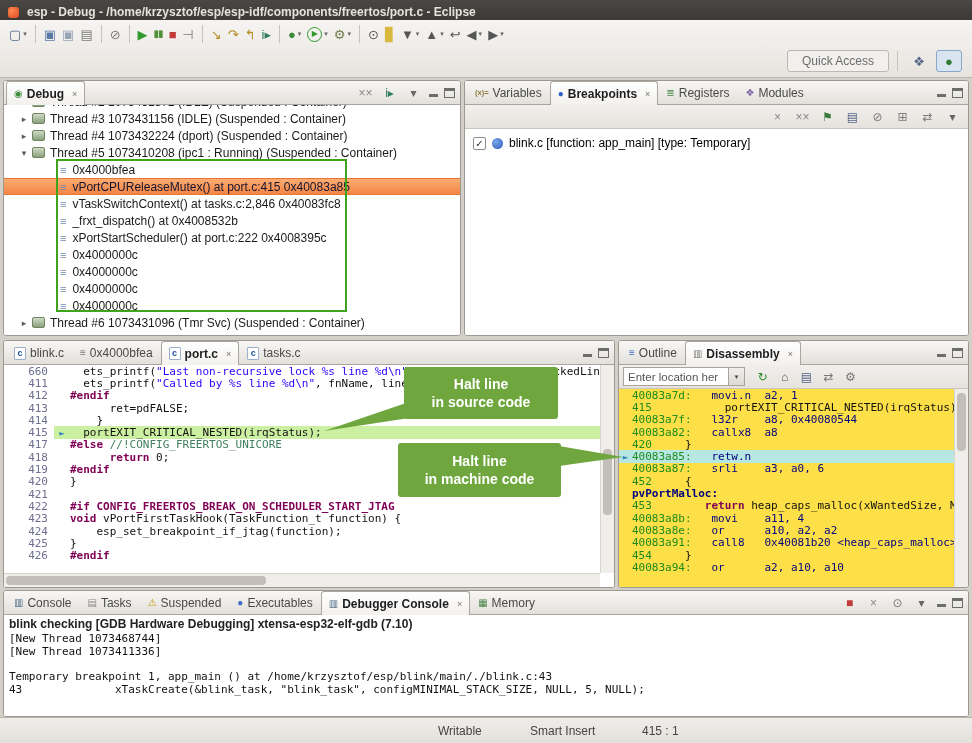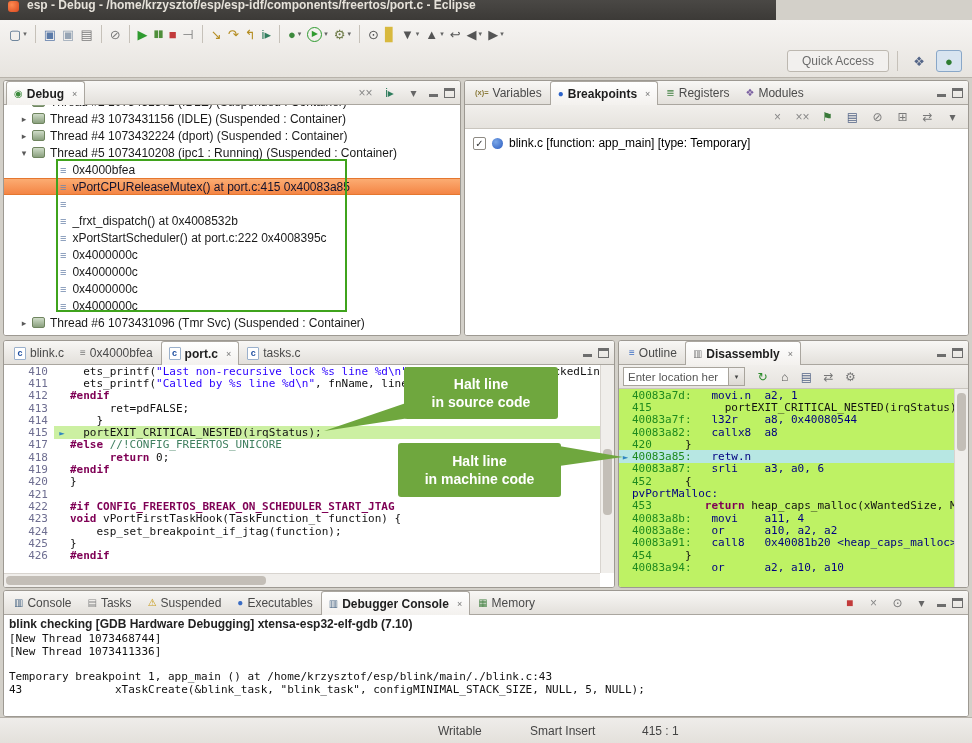--- a/index.html
+++ b/index.html
@@ -1,20 +1,20 @@
 <!DOCTYPE html>
 <html><head>
 <meta charset="utf-8">
 <style>
 *{margin:0;padding:0;box-sizing:border-box;}
 body{font-family:"Liberation Sans","DejaVu Sans",sans-serif;font-size:12px;background:#d3d0c9;}
 .screen{position:relative;width:972px;height:743px;background:#d3d0c9;overflow:hidden;}
 
 
-.titlebar{position:absolute;left:0;top:0;width:776px;height:20px;background:linear-gradient(#4a4845,#393734);color:#e6e2da;display:flex;align-items:flex-end;gap:8px;padding:12px 8px;font-weight:bold;font-size:12px;}
+.titlebar{position:absolute;left:0;top:0;width:972px;height:20px;background:linear-gradient(#4a4845,#393734);color:#e6e2da;display:flex;align-items:center;gap:8px;padding:12px 8px;font-weight:bold;font-size:12px;}
 .app-dot{width:11px;height:11px;border-radius:3px;background:radial-gradient(circle at 35% 35%,#ff8a50,#d9481f);flex:none;}
 .title-text{white-space:nowrap;overflow:hidden;}
 
 
 .topstrip{position:absolute;left:0;top:20px;width:972px;height:58px;background:linear-gradient(#f6f4f2,#e7e4df);border-bottom:1px solid #b8b3ab;}
 .main-toolbar{display:flex;align-items:center;height:28px;padding:2px 6px;}
 .tbtn{display:inline-flex;align-items:center;height:24px;padding:0 3px;border-radius:3px;}
 .tglyph{font-size:13px;line-height:1;}
 .tglyph.ring{border:1.5px solid #2f9b2f;border-radius:50%;width:15px;height:15px;display:inline-flex;align-items:center;justify-content:center;font-size:8px;}
 .tglyph.pause{font-size:10px;letter-spacing:-1px;font-weight:bold;}
@@ -87,30 +87,30 @@
 .vscroll .thumb{position:absolute;left:2px;right:2px;border-radius:4px;background:#c3beb7;}
 .hscroll{position:absolute;left:0;right:14px;bottom:0;height:14px;background:#f0eeeb;border-top:1px solid #d8d4cf;}
 .hscroll .thumb{position:absolute;top:2px;bottom:2px;border-radius:4px;background:#c3beb7;}
 
 
 .locbar{position:absolute;top:24px;left:0;right:0;height:24px;background:linear-gradient(#f1efec,#e6e3de);border-bottom:1px solid #c9c5be;display:flex;align-items:center;gap:6px;padding:0 4px;}
 .combo{display:inline-flex;align-items:center;height:19px;border:1px solid #a8a49c;background:#fff;}
 .combo .ctext{padding:0 4px;color:#555;font-size:11.5px;width:104px;overflow:hidden;white-space:nowrap;}
 .combo .cbtn{width:16px;height:100%;border-left:1px solid #a8a49c;background:linear-gradient(#f2f0ee,#ddd9d3);font-size:7px;display:flex;align-items:center;justify-content:center;color:#444;}
 .loc-icons{display:flex;gap:3px;margin-left:2px;}
-.disasm-lines{position:absolute;top:48px;left:0;right:14px;bottom:0;overflow:hidden;background:#bef264;}
+.disasm-lines{position:absolute;top:48px;left:0;right:14px;bottom:0;overflow:hidden;background:#fde047;}
 .dl{display:flex;height:12.3px;align-items:center;font-family:"DejaVu Sans Mono",monospace;font-size:11px;white-space:pre;}
 .dl .dgut{width:13px;flex:none;text-align:center;}
 .dl.hl{background:#b7e7e3;}
 .dk-a{color:#1e8a1e;}
 .dk-i{color:#000080;}
 .dk-n{color:#1e8a1e;}
 .dk-src{color:#111;}
 .dk-k{color:#7f0055;font-weight:bold;}
-.dk-lbl{color:#000080;font-weight:normal;}
+.dk-lbl{color:#000080;font-weight:bold;}
 .dvscroll{position:absolute;right:0;top:48px;bottom:0;width:14px;background:#f0eeeb;border-left:1px solid #d8d4cf;}
 .dvscroll .thumb{position: absolute;left:2px;right:2px;border-radius:4px;background:#c3beb7;top:4px;height:58px;}
 
 
 .console-area{position:absolute;top:24px;left:0;right:0;bottom:0;background:#fff;padding:1px 5px;overflow:hidden;}
 .console-title{font-weight:bold;font-size:12px;color:#222;margin:1px 0 2px 0;white-space:nowrap;}
 .con-line{font-family:"DejaVu Sans Mono",monospace;font-size:11px;line-height:12.8px;white-space:pre;color:#111;}
 
 
 .statusbar{position:absolute;left:0;top:717px;width:972px;height:26px;background:linear-gradient(#efedea,#e3e0db);border-top:1px solid #b8b3ab;}
@@ -286,20 +286,21 @@
         <div class="trow frame">
           <span class="frame-ic">≡</span>
           <span class="tlabel">0x4000bfea</span>
         </div>
         <div class="trow frame sel">
           <span class="frame-ic">≡</span>
           <span class="tlabel">vPortCPUReleaseMutex() at port.c:415 0x40083a85</span>
         </div>
         <div class="trow frame">
           <span class="frame-ic">≡</span>
+          <span class="tlabel">vTaskSwitchContext() at tasks.c:2,846 0x40083fc8</span>
         </div>
         <div class="trow frame">
           <span class="frame-ic">≡</span>
           <span class="tlabel">_frxt_dispatch() at 0x4008532b</span>
         </div>
         <div class="trow frame">
           <span class="frame-ic">≡</span>
           <span class="tlabel">xPortStartScheduler() at port.c:222 0x4008395c</span>
         </div>
         <div class="trow frame">
@@ -411,21 +412,21 @@
             <span class="tlabel">tasks.c</span>
           </span>
         </span>
       <span class="tb-right">
         <span class="minbtn"></span>
         <span class="maxbtn"></span>
       </span>
     </div>
     <div class="editor-body">
       <div class="code-lines" id="code-lines">
-          <div class="cl"><span class="an"></span><span class="ln">410</span><span class="am"></span><span class="codeseg"><span class="tk-p">  ets_printf(</span><span class="tk-s">"Last non-recursive lock %s line %d\n"</span><span class="tk-p">, lastLockedFn, lastLockedLine);</span></span></div>
+          <div class="cl"><span class="an"></span><span class="ln">660</span><span class="am"></span><span class="codeseg"><span class="tk-p">  ets_printf(</span><span class="tk-s">"Last non-recursive lock %s line %d\n"</span><span class="tk-p">, lastLockedFn, lastLockedLine);</span></span></div>
           <div class="cl"><span class="an"></span><span class="ln">411</span><span class="am"></span><span class="codeseg"><span class="tk-p">  ets_printf(</span><span class="tk-s">"Called by %s line %d\n"</span><span class="tk-p">, fnName, line);</span></span></div>
           <div class="cl"><span class="an"></span><span class="ln">412</span><span class="am"></span><span class="codeseg"><span class="tk-d">#endif</span></span></div>
           <div class="cl"><span class="an"></span><span class="ln">413</span><span class="am"></span><span class="codeseg"><span class="tk-p">      ret=pdFALSE;</span></span></div>
           <div class="cl"><span class="an"></span><span class="ln">414</span><span class="am"></span><span class="codeseg"><span class="tk-p">    }</span></span></div>
           <div class="cl hl"><span class="an"></span><span class="ln">415</span><span class="am"><span class="ip-arrow">►</span></span><span class="codeseg"><span class="tk-p">  portEXIT_CRITICAL_NESTED(irqStatus);</span></span></div>
           <div class="cl"><span class="an"></span><span class="ln">417</span><span class="am"></span><span class="codeseg"><span class="tk-d">#else</span><span class="tk-c"> //!CONFIG_FREERTOS_UNICORE</span></span></div>
           <div class="cl"><span class="an"></span><span class="ln">418</span><span class="am"></span><span class="codeseg"><span class="tk-p">      </span><span class="tk-k">return</span><span class="tk-p"> 0;</span></span></div>
           <div class="cl"><span class="an"></span><span class="ln">419</span><span class="am"></span><span class="codeseg"><span class="tk-d">#endif</span></span></div>
           <div class="cl"><span class="an"></span><span class="ln">420</span><span class="am"></span><span class="codeseg"><span class="tk-p">}</span></span></div>
           <div class="cl"><span class="an"></span><span class="ln">421</span><span class="am"></span><span class="codeseg"><span class="tk-p"></span></span></div>

